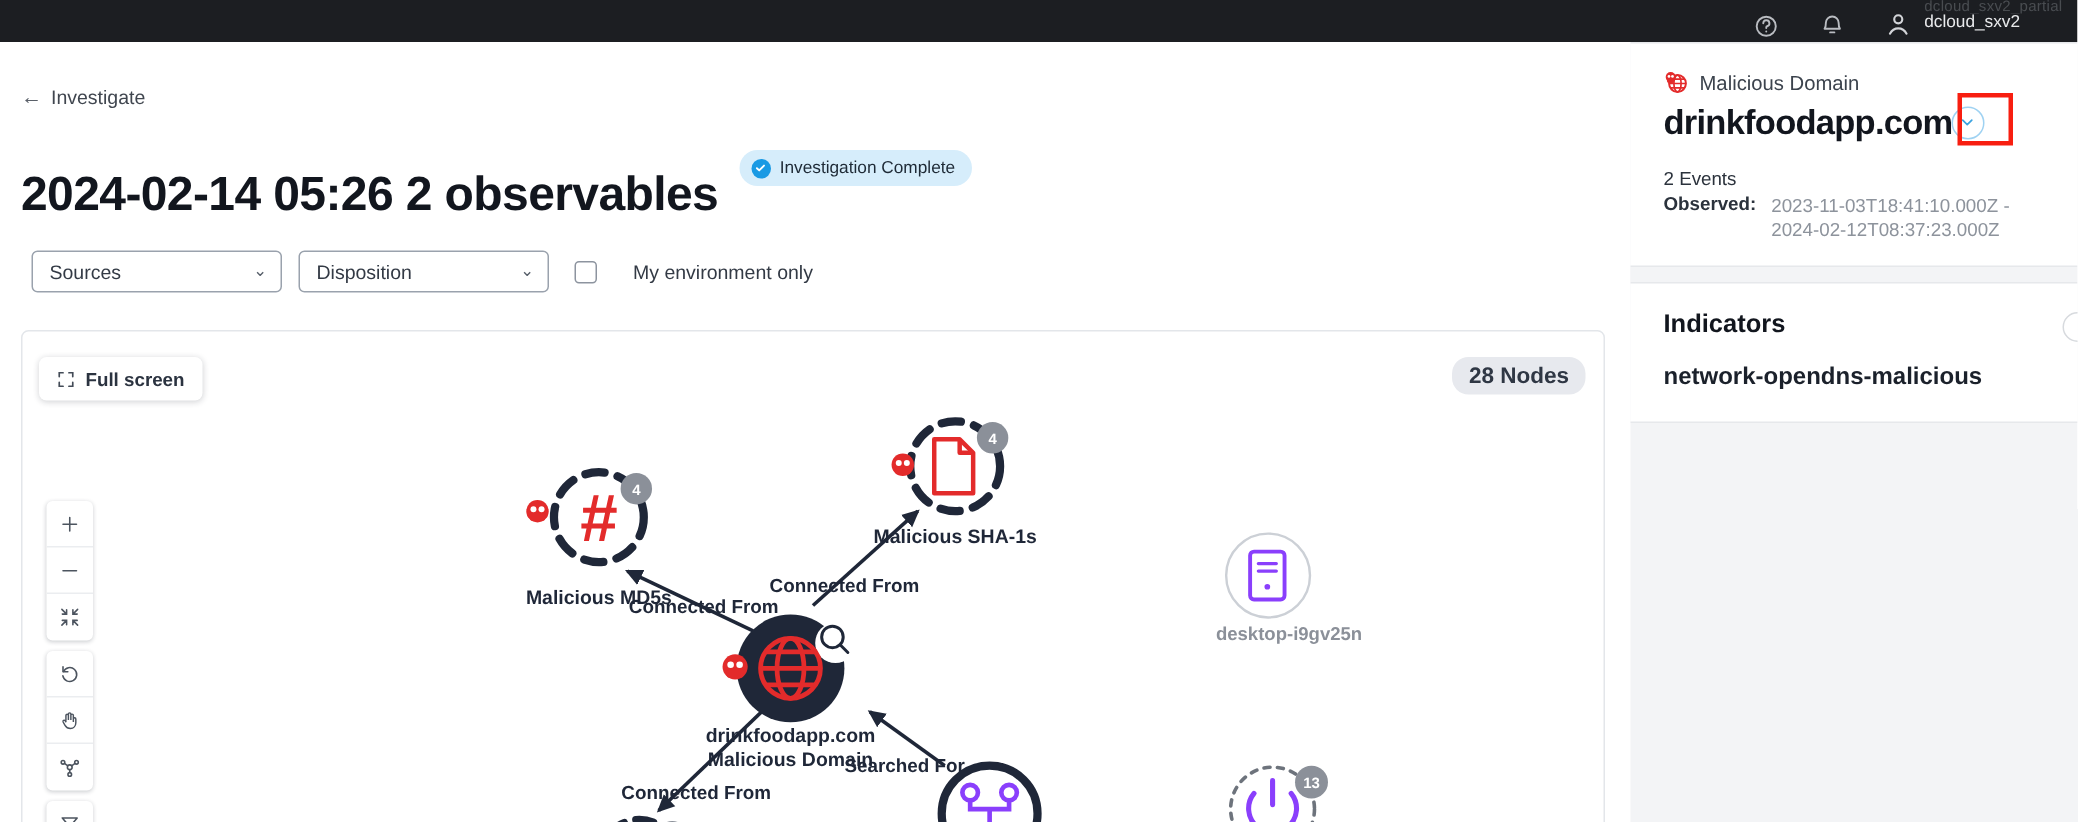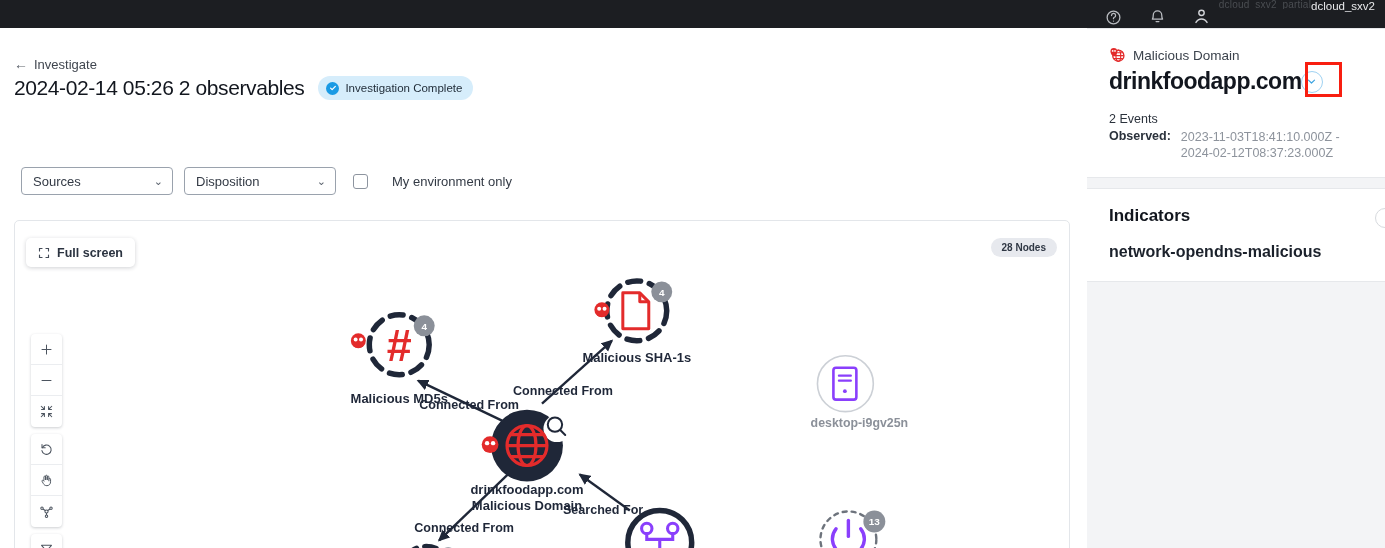--- a/index.html
+++ b/index.html
@@ -17,45 +17,45 @@
     position: absolute; top: 0; left: 0;
     width: 1385px; height: 28px;
     background: #1c1e22;
     display: flex; align-items: center; justify-content: flex-end;
     padding-right: 10px;
     z-index: 40;
   }
   .topbar-icons { display: flex; align-items: flex-end; gap: 22px; height: 28px; }
   .tb-ico { width: 22px; height: 28px; display: flex; align-items: flex-end; justify-content: center; padding-bottom: 2px; cursor: pointer; }
   .tb-ico svg { display: block; }
-  .tb-user { display: flex; flex-direction: row; align-items: flex-start; justify-content: flex-start; height: 28px; margin-left: 6px; cursor: pointer; }
+  .tb-user { display: flex; flex-direction: column; align-items: flex-start; justify-content: flex-start; height: 28px; margin-left: 6px; cursor: pointer; }
   .tb-user-top { font-size: 10px; color: #6e7277; line-height: 9px; letter-spacing: .2px; opacity: .55; white-space: nowrap; overflow: hidden; max-width: 108px; }
   .tb-user-name { font-size: 11.5px; color: #e9eaec; line-height: 13px; padding-bottom: 2px; white-space: nowrap; }
 
   
   .leftpane { position: absolute; top: 28px; left: 0; width: 1085px; height: 520px; background: #fff; }
 
   .backlink { position: absolute; top: 29px; left: 14px; display: flex; align-items: center; gap: 6px; font-size: 13px; color: #40464f; cursor: pointer; }
   .backlink .arrow { font-size: 14px; line-height: 13px; color: #5a6069; }
 
   .titlerow { position: absolute; top: 48px; left: 14px; display: flex; align-items: center; gap: 14px; }
-  .pagetitle { font-size: 21px; font-weight: normal; letter-spacing: -.4px; color: #12161e; white-space: nowrap; }
+  .pagetitle { font-size: 32px; font-weight: bold; letter-spacing: -.4px; color: #12161e; white-space: nowrap; margin-top: 35px; }
 
   .statusbadge {
     display: inline-flex; align-items: center; gap: 6px;
     background: #d6edfb; border-radius: 13px;
     padding: 5px 11px 5px 8px; height: 24px;
     font-size: 11.5px; color: #1e2a36; white-space: nowrap;
   }
   .check-circ { width: 13px; height: 13px; border-radius: 50%; background: #1a9ae4; display: flex; align-items: center; justify-content: center; flex: none; }
   .check-circ svg { display: block; }
 
   .filters { position: absolute; top: 139px; left: 21px; display: flex; align-items: center; gap: 11px; }
   .selectbox {
-    width: 152px; height: 28px; border: 1px solid #9aa2ad; border-radius: 4px;
+    width: 167px; height: 28px; border: 1px solid #9aa2ad; border-radius: 4px;
     background: #fff; display: flex; align-items: center; justify-content: space-between;
     padding: 0 9px 0 11px; font-size: 13px; color: #333a45; cursor: pointer;
   }
   .chev { color: #58606b; font-size: 11px; line-height: 11px; }
   .checkrow { display: flex; align-items: center; gap: 24px; margin-left: 6px; cursor: pointer; }
   .checkbox { width: 15px; height: 15px; border: 1.5px solid #8d949f; border-radius: 3px; background: #fff; }
   .checklabel { font-size: 13px; color: #333a45; white-space: nowrap; }
 
   
   .graphwrap {
@@ -68,21 +68,21 @@
     position: absolute; top: 17px; left: 11px; z-index: 12;
     display: flex; align-items: center; gap: 7px;
     height: 29px; padding: 0 12px;
     background: #fff; border-radius: 5px;
     box-shadow: 0 1px 4px rgba(25,32,45,.20);
     font-size: 12.5px; font-weight: bold; color: #2b3340; cursor: pointer;
   }
   .nodes-badge {
     position: absolute; top: 17px; right: 12px; z-index: 12;
     background: #e7e9ee; border-radius: 11px; padding: 4px 11px;
-    font-size: 10px; font-weight: bold; color: #2f3744;
+    font-size: 15px; font-weight: bold; color: #2f3744;
   }
   .toolbar { position: absolute; left: 16px; top: 113px; z-index: 12; display: flex; flex-direction: column; gap: 7px; }
   .tgroup { background: #fff; border-radius: 4px; box-shadow: 0 1px 3px rgba(25,32,45,.22); overflow: hidden; display: flex; flex-direction: column; }
   .tbtn { width: 31px; height: 31px; display: flex; align-items: center; justify-content: center; cursor: pointer; border-bottom: 1px solid #ebedf0; }
   .tgroup .tbtn:last-child { border-bottom: none; }
   .tbtn svg { display: block; }
   .graphsvg { position: absolute; inset: 0; }
 
   
   .sidebar { position: absolute; top: 28px; left: 1087px; width: 298px; height: 520px; background: #f3f4f6; }

